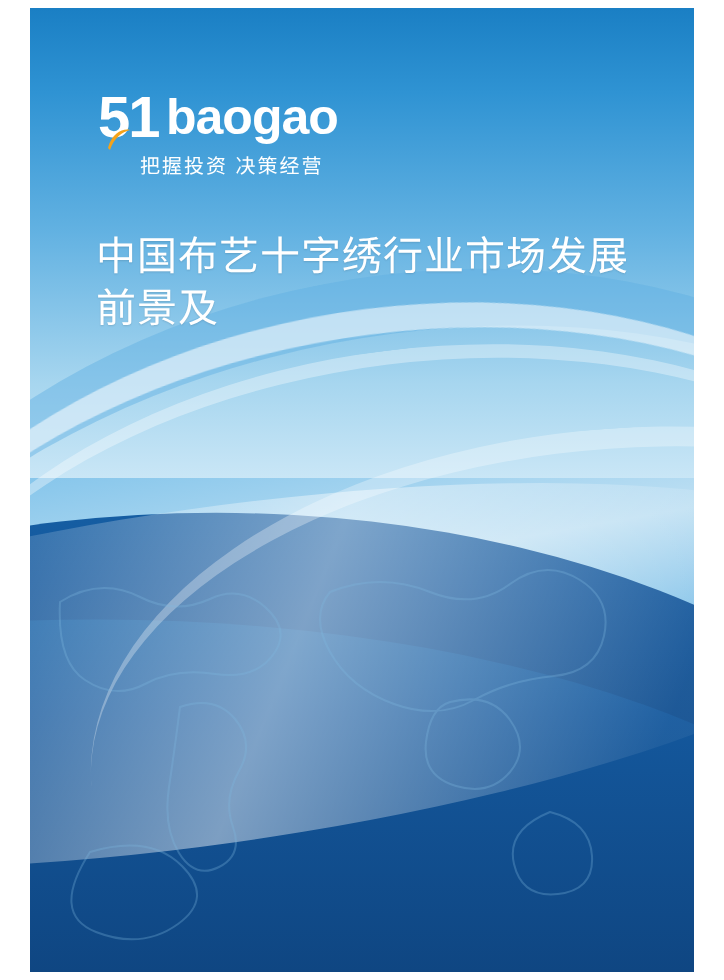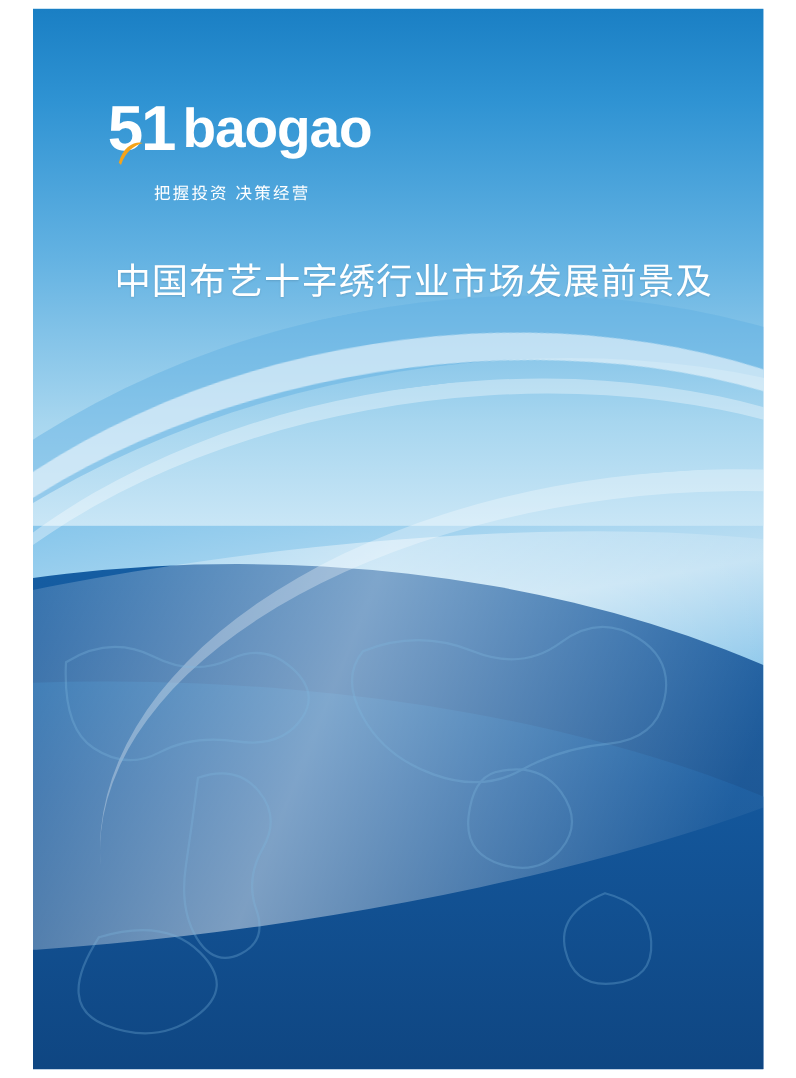--- a/index.html
+++ b/index.html
@@ -137,45 +137,44 @@
     top: 0;
     font-size: 50px;
     line-height: 58px;
     font-weight: bold;
     color: #ffffff;
     letter-spacing: -1px;
   }
   .logo-tag {
     position: absolute;
     left: 42px;
-    top: 76px;
-    font-size: 15px;
+    top: 62px;
+    font-size: 20px;
     color: #ffffff;
     letter-spacing: 2px;
   }
   .logo-swoosh {
     position: absolute;
     left: 8px;
     top: 38px;
     width: 26px;
     height: 26px;
   }
   
   .title {
     position: absolute;
     left: 66px;
     top: 222px;
     width: 560px;
     color: #ffffff;
-    font-size: 33px;
+    font-size: 40px;
     line-height: 52px;
     font-weight: normal;
     letter-spacing: 1px;
     text-shadow: 0 1px 2px rgba(0,0,0,0.12);
-    text-align: center;
   }
 </style>
 </head>
 <body>
 
 <div class="page">
   <div class="cover">
 
     <div class="sky"></div>
 

